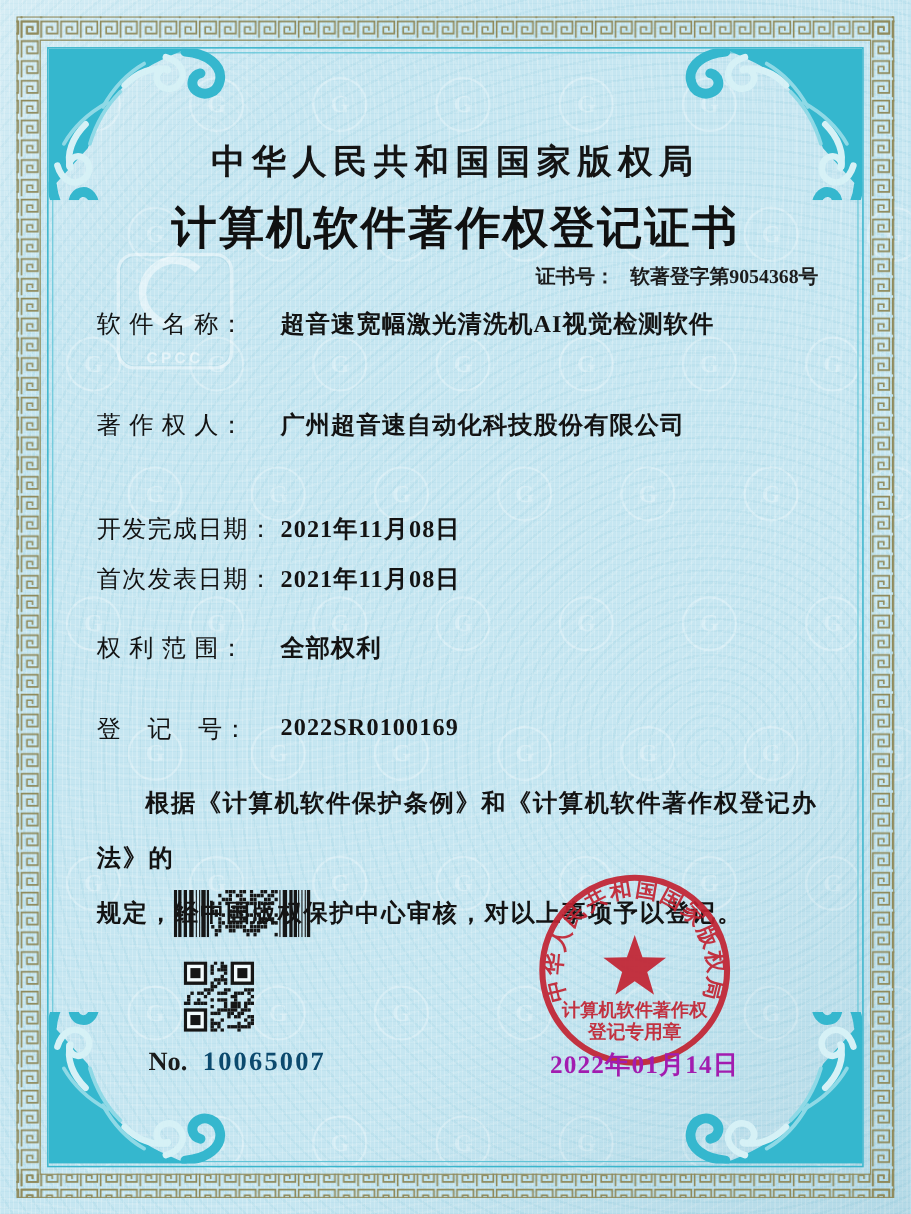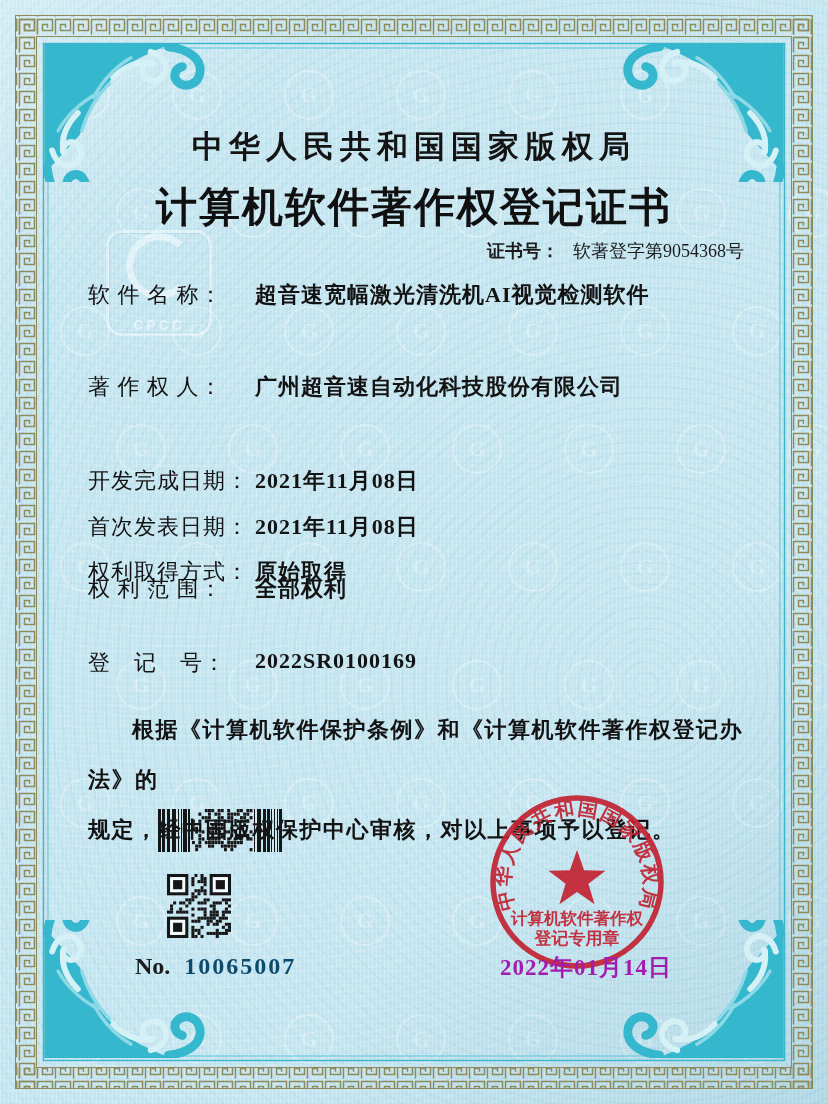--- a/index.html
+++ b/index.html
@@ -42,21 +42,21 @@
   .corner.tr{right:44px;top:44px;transform:scaleX(-1);}
   .corner.bl{left:44px;bottom:46px;transform:scaleY(-1);}
   .corner.br{right:44px;bottom:46px;transform:scale(-1,-1);}
 
   
   .authority{position:absolute;left:0;right:0;top:126px;text-align:center;
       font-size:31px;font-weight:700;letter-spacing:6px;color:#141414;}
   .cert-title{position:absolute;left:0;right:0;top:180px;text-align:center;
       font-size:41px;font-weight:700;letter-spacing:2px;color:#101010;}
   .cert-no{position:absolute;top:239px;right:84px;font-size:18px;font-weight:700;color:#1c1c1c;}
-  .cert-no .val{margin-left:14px;font-weight:400;}
+  .cert-no .val{margin-left:14px;font-weight:700;}
 
   .field{position:absolute;left:88px;font-size:22px;color:#131313;}
   .field .lab{display:inline-block;width:167px;font-weight:400;letter-spacing:1px;vertical-align:top;}
   .field .val{display:inline-block;font-weight:700;letter-spacing:1px;max-width:480px;vertical-align:top;text-align:center;}
   .field .val .l2{margin-top:9px;}
 
   .statement{position:absolute;left:88px;width:662px;top:705px;
       font-size:22px;line-height:50px;color:#131313;letter-spacing:1.5px;font-weight:600;}
   .statement .ind{display:inline-block;width:44px;}
 
@@ -208,23 +208,20 @@
     <span class="lab">软 件 名 称：</span><span class="val"><div>超音速宽幅激光清洗机AI视觉检测软件</div></span>
   </div>
   <div class="field" style="top:372px">
     <span class="lab">著 作 权 人：</span><span class="val">广州超音速自动化科技股份有限公司</span>
   </div>
   <div class="field" style="top:466px">
     <span class="lab">开发完成日期：</span><span class="val">2021年11月08日</span>
   </div>
   <div class="field" style="top:512px">
     <span class="lab">首次发表日期：</span><span class="val">2021年11月08日</span>
-  </div>
-  <div class="field" style="top:557px">
-    <span class="lab">权利取得方式：</span><span class="val">原始取得</span>
   </div>
   <div class="field" style="top:574px">
     <span class="lab">权 利 范 围：</span><span class="val">全部权利</span>
   </div>
   <div class="field" style="top:648px">
     <span class="lab">登　记　号：</span><span class="val">2022SR0100169</span>
   </div>
 
   <div class="statement">
     <span class="ind"></span><span>根据《计算机软件保护条例》和《计算机软件著作权登记办法》的</span><br>

